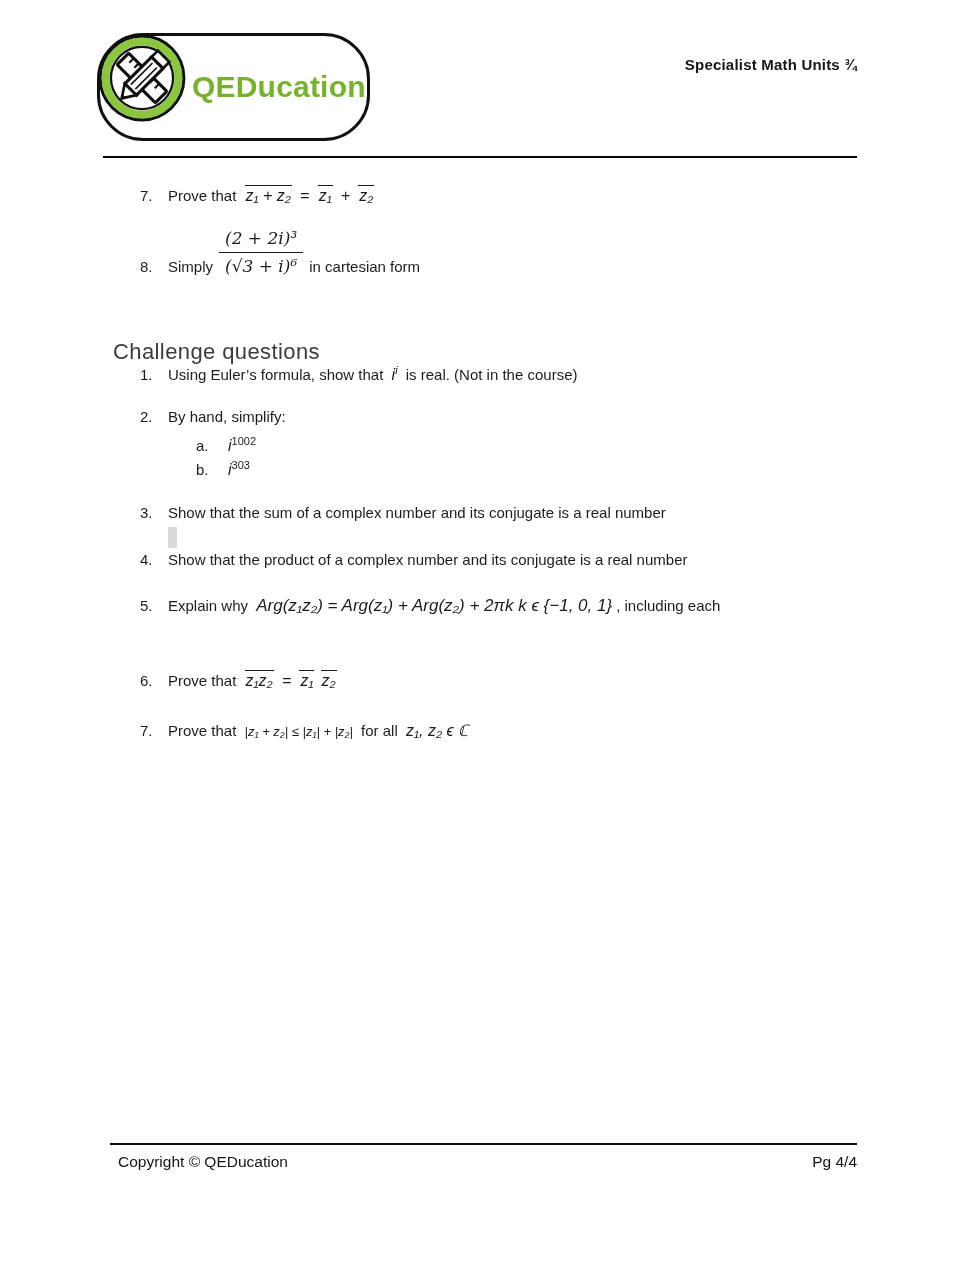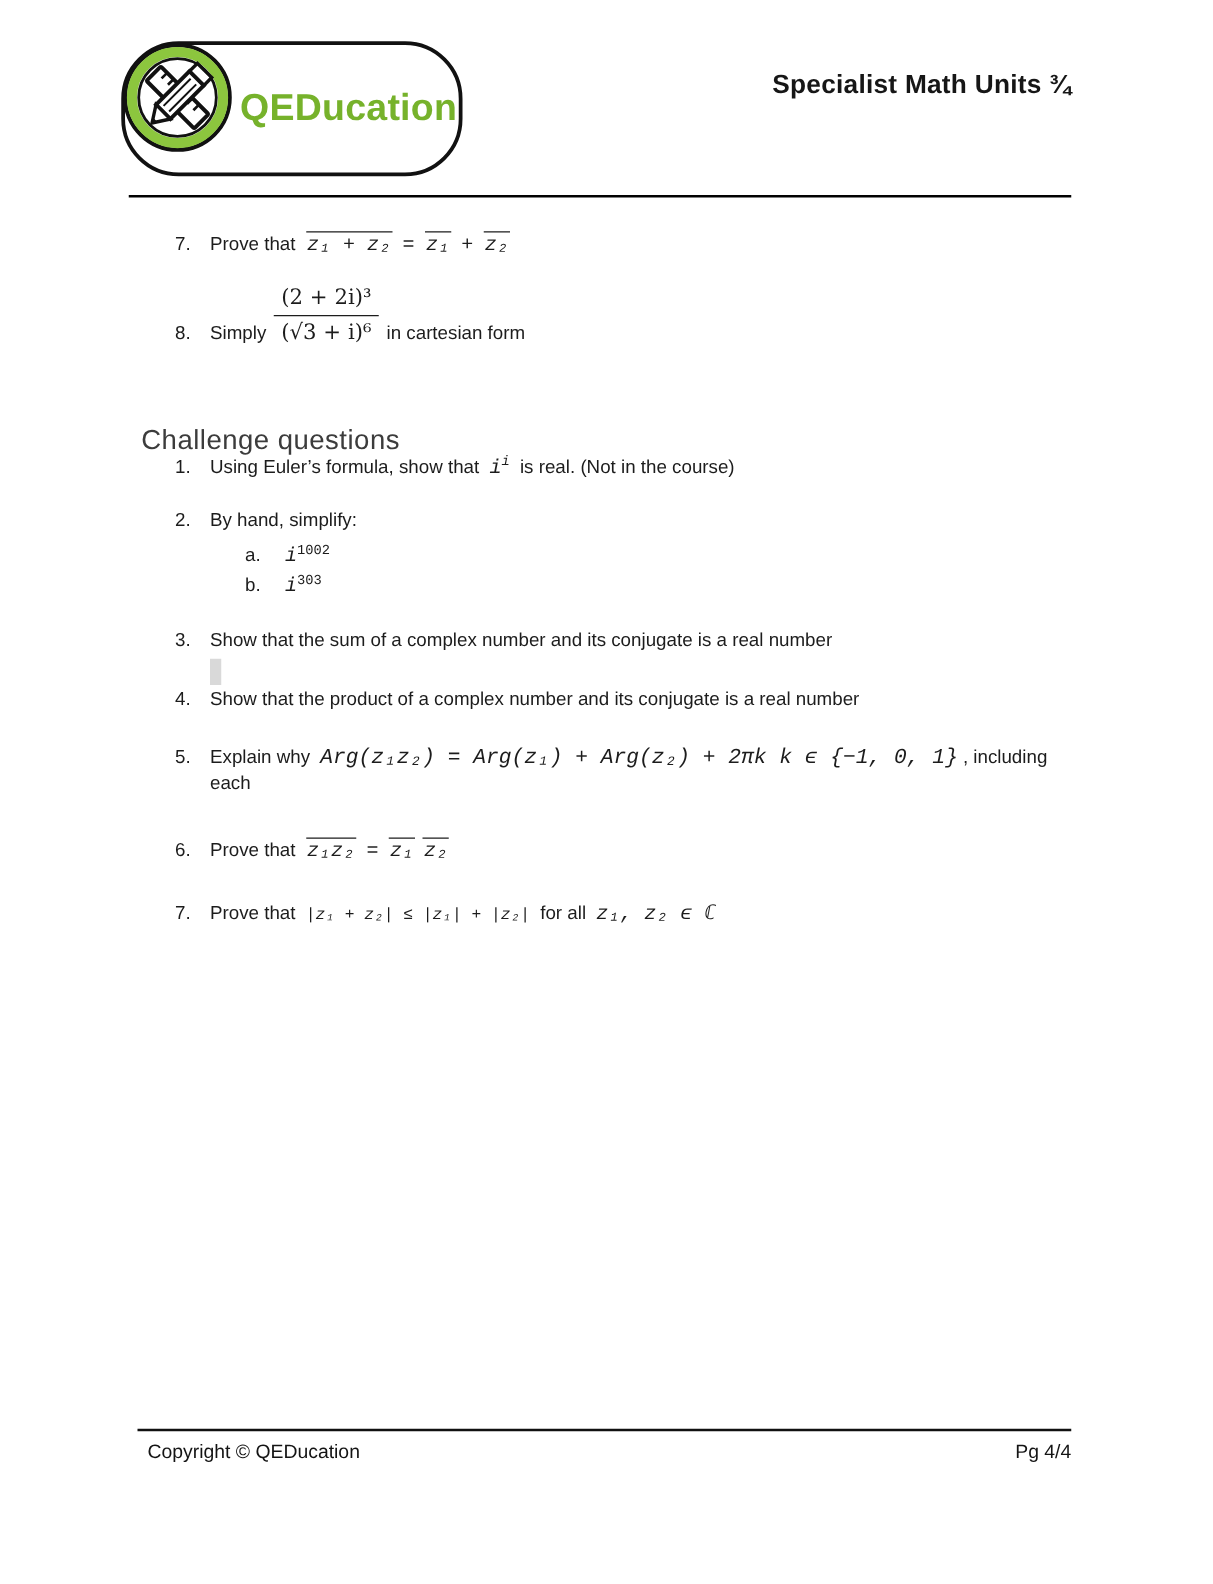--- a/index.html
+++ b/index.html
@@ -16,39 +16,39 @@
     position:absolute; left:97px; top:33px; width:273px; height:108px;
     background:#fff; border:3px solid #111; border-radius:46px;
   }
   .logo-badge { position:absolute; left:-3px; top:-3px; width:90px; height:90px; }
   .logo-text {
     position:absolute; left:92px; top:0; height:100%; display:flex; align-items:center;
     font-size:30px; font-weight:700; letter-spacing:0.2px; color:#76B22B;
   }
   .course-title {
     position:absolute; right:113px; top:56px;
-    font-size:21px; font-weight:700; letter-spacing:0.2px; color:#161616;
+    font-size:15px; font-weight:700; letter-spacing:0.2px; color:#161616;
   }
   .header-rule { position:absolute; left:103px; top:156px; width:754px; border-top:2.5px solid #000; }
 
   
   .q { position:absolute; left:140px; display:flex; align-items:baseline; font-size:15px; line-height:20px; }
   .qnum { flex:0 0 28px; width:28px; }
   .qbody { }
-  .math { font-family:Liberation Mono, monospace; font-style:italic; font-size:16px; }
+  .math { font-family:Liberation Sans, sans-serif; font-style:italic; font-size:16px; }
   .m-gap { margin:0 4px; }
   .ol { display:inline-block; border-top:1.3px solid #1c1c1c; padding:2px 1px 0; line-height:1.05; }
   .sup { font-size:11px; vertical-align:6px; font-style:normal; }
   .sup.it { font-style:italic; }
 
   
   .q-bottom { align-items:flex-end; }
   .q-bottom .txt { margin-bottom:1px; }
   .frac { display:inline-flex; flex-direction:column; align-items:center; text-align:center;
-          font-family:"DejaVu Serif","DejaVu Sans",serif; font-size:17px; margin:0 6px; }
+          font-family:"DejaVu Serif","DejaVu Sans",serif; font-style:italic; font-size:17px; margin:0 6px; }
   .frac .fnum { padding:0 6px 3px; border-bottom:1.6px solid #1c1c1c; line-height:1.25; }
   .frac .fden { padding:3px 2px 0; line-height:1.25; }
 
   
   .challenge-heading {
     position:absolute; left:113px; top:319px;
     font-size:22px; font-weight:400; letter-spacing:0.4px; color:#3c3c3c;margin-top:20px;
   }
 
   

